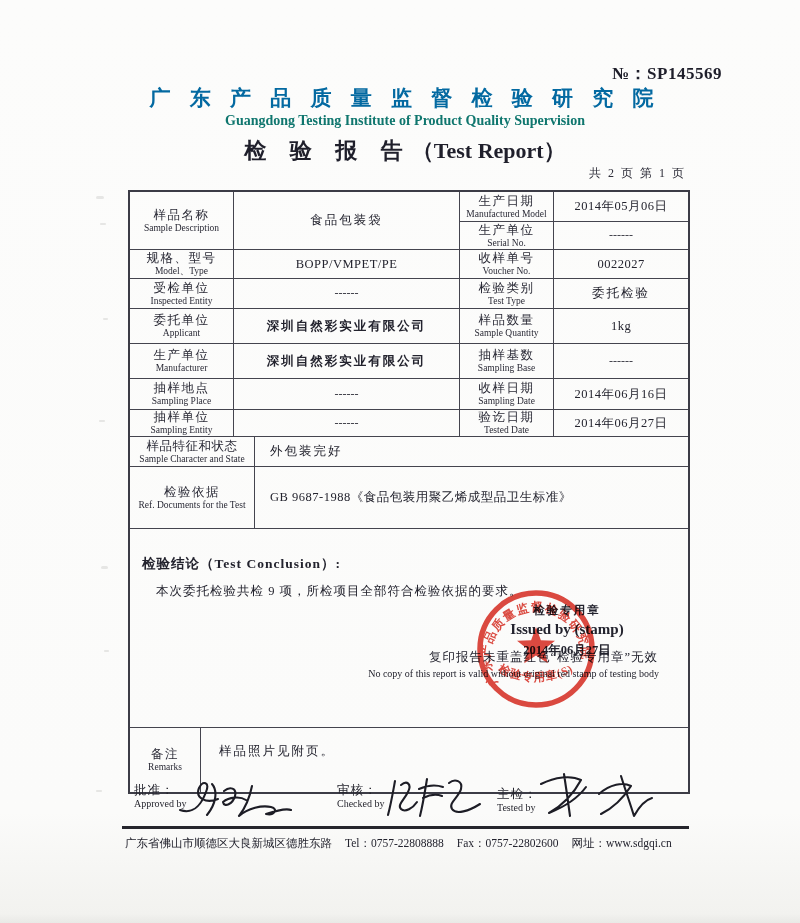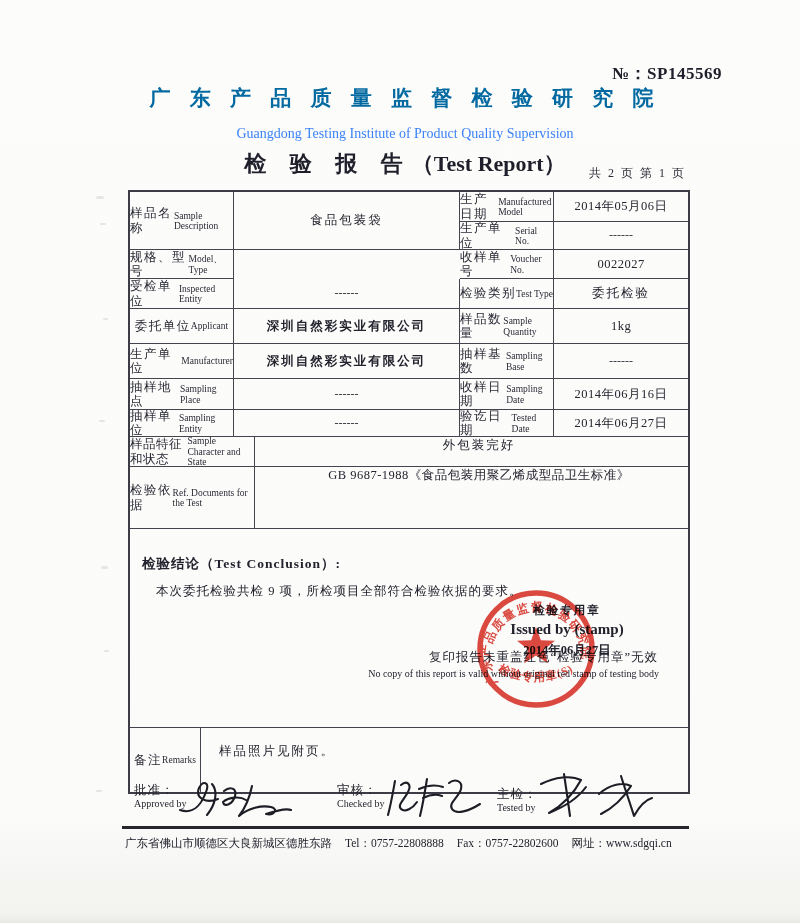--- a/index.html
+++ b/index.html
@@ -7,31 +7,31 @@
     width:800px;height:923px;position:relative;overflow:hidden;
     background:linear-gradient(180deg,#fcfcfb 0%,#fbfbfa 88%,#f2f2ef 99%,#e9e9e6 100%);
     font-family:"Liberation Serif","DejaVu Serif",serif;
     color:#26262f;
   }
   .abs{position:absolute;}
   
   .report-no{left:612px;top:62px;font-size:17px;font-weight:bold;letter-spacing:.5px;color:#1f1f2b;}
   .hdr{left:122px;top:84px;width:566px;text-align:center;}
   .inst-cn{font-size:21px;font-weight:bold;letter-spacing:7px;color:#0369a1;}
-  .inst-en{font-size:14px;font-weight:normal;margin-top:14px;color:#3b82f6;}
+  .inst-en{font-size:14px;font-weight:bold;margin-top:1px;color:#0f766e;}
   .rpt-title{margin-top:7px;font-size:22px;font-weight:bold;color:#1f1f2b;}
   .rpt-title .cn{letter-spacing:9px;}
   .pagination{left:122px;top:165px;width:564px;text-align:right;font-size:12px;letter-spacing:2px;color:#2c2c38;}
   
   .tbl{left:128px;top:190px;width:558px;border:2px solid #3c3c46;background:transparent;}
   .secA{display:grid;grid-template-columns:104px 226px 94px 134px;grid-template-rows:30px 28px 29px 30px 35px 35px 31px 27px;}
   .secB{display:grid;grid-template-columns:125px 433px;grid-template-rows:30px 62px;}
   .secC{position:relative;height:198px;border-bottom:1px solid #44444e;}
   .secD{display:grid;grid-template-columns:71px 487px;grid-template-rows:64px;}
-  .c{border-right:1px solid #44444e;border-bottom:1px solid #44444e;display:flex;align-items:center;justify-content:center;overflow:hidden;}
+  .c{border-right:1px solid #44444e;border-bottom:1px solid #44444e;display:flex;flex-direction:column;align-items:center;justify-content:center;overflow:hidden;}
   .c.nr{border-right:none;}
   .c.nb{border-bottom:none;}
   .lab-cn{font-size:12.5px;letter-spacing:1.5px;line-height:1.15;color:#2a2a36;}
   .lab-en{font-size:9.5px;line-height:1.1;margin-top:1px;color:#2a2a36;}
   .val{font-size:12.5px;letter-spacing:2px;color:#23232e;}
   .val.latin{letter-spacing:.5px;}
   .val.dash{letter-spacing:0;font-size:12px;color:#3a3a44;}
   .c.left{align-items:flex-start;justify-content:center;padding-left:15px;box-sizing:border-box;}
   .c.topleft{align-items:flex-start;justify-content:flex-start;padding:15px 0 0 18px;box-sizing:border-box;}
   
@@ -103,20 +103,23 @@
       <span class="lab-cn">生产单位</span>
       <span class="lab-en">Serial No.</span>
     </div>
     <div class="c nr" style="grid-column:4;grid-row:2;">
       <span class="val dash">------</span>
     </div>
 
     <div class="c" style="grid-column:1;grid-row:3;">
       <span class="lab-cn">规格、型号</span>
       <span class="lab-en">Model、Type</span>
+    </div>
+    <div class="c" style="grid-column:2;grid-row:3;">
+      <span class="val latin">BOPP/VMPET/PE</span>
     </div>
     <div class="c" style="grid-column:3;grid-row:3;">
       <span class="lab-cn">收样单号</span>
       <span class="lab-en">Voucher No.</span>
     </div>
     <div class="c nr" style="grid-column:4;grid-row:3;">
       <span class="val latin">0022027</span>
     </div>
 
     <div class="c" style="grid-column:1;grid-row:4;">

